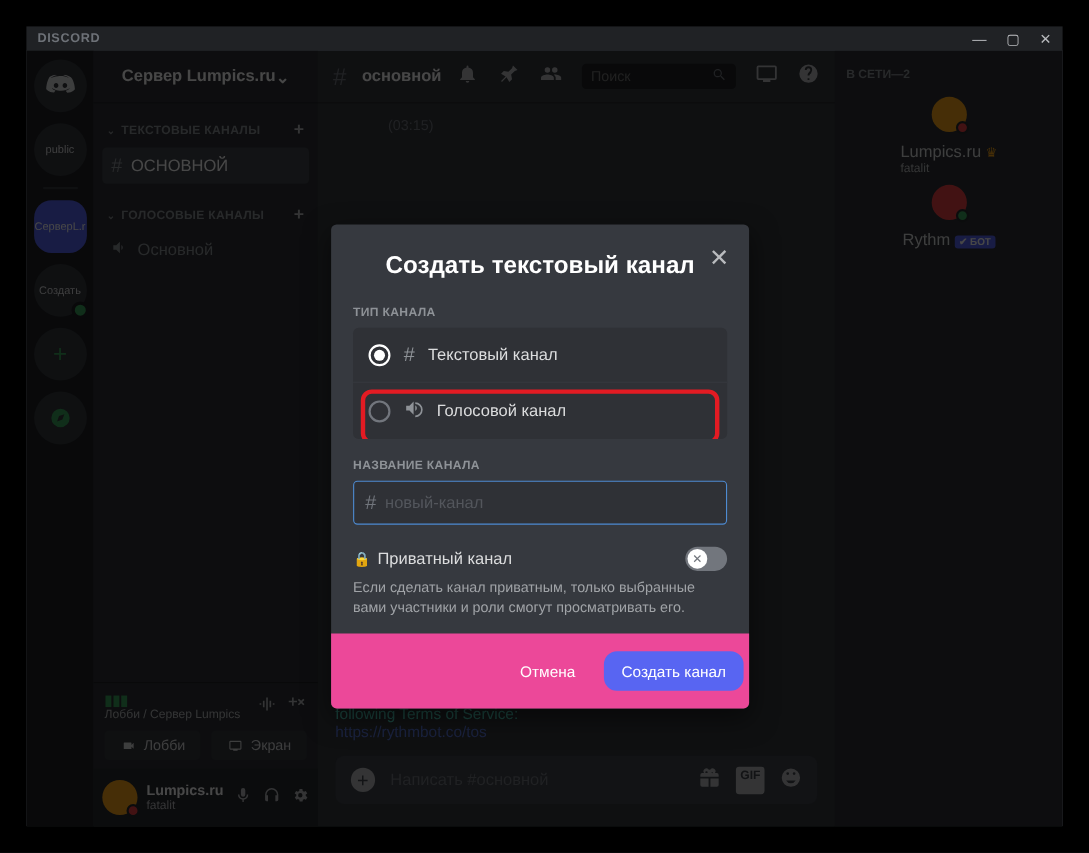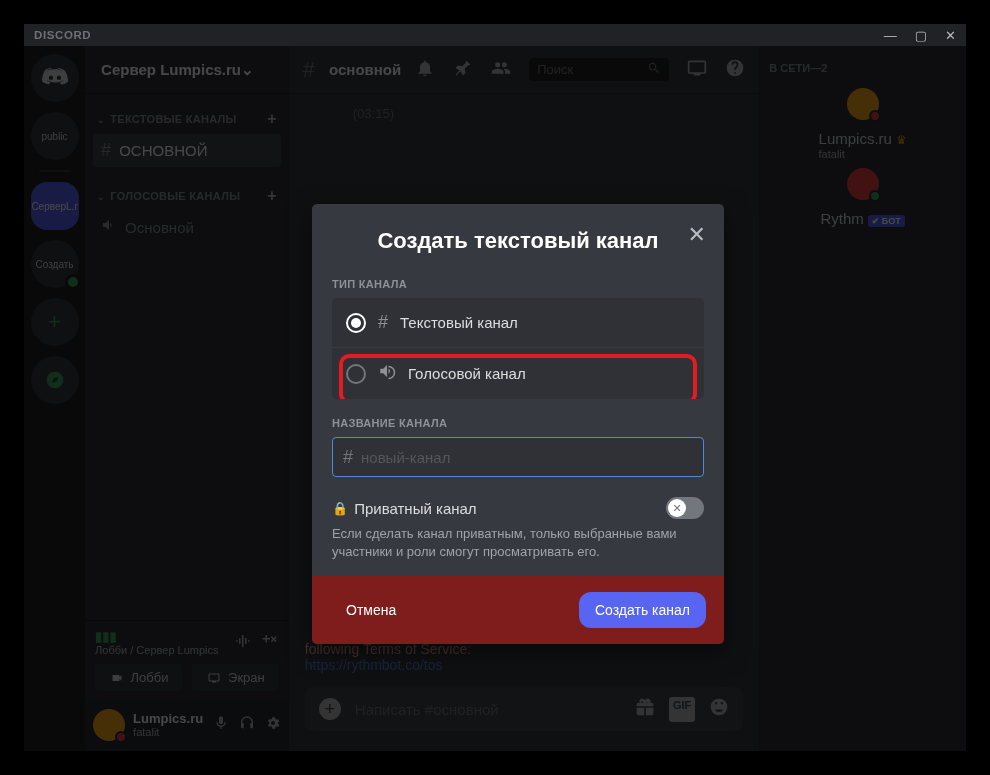--- a/index.html
+++ b/index.html
@@ -12,21 +12,21 @@
 .app-body { flex: 1; display: flex; background: #36393f; position: relative; }
 .server-col { width: 72px; background: #202225; display: flex; flex-direction: column; align-items: center; padding-top: 8px; gap: 10px; }
 .server-pill { width: 48px; height: 48px; border-radius: 24px; background: #36393f; display: flex; align-items: center; justify-content: center; color: #dcddde; font-size: 13px; position: relative; }
 .server-pill.small-label { font-size: 10px; }
 .server-pill.selected { border-radius: 16px; background: #5865f2; color: #fff; }
 .server-pill.add { color: #3ba55d; font-size: 22px; }
 .server-pill.explore { color: #3ba55d; }
 .server-pill .badge { position: absolute; bottom: -2px; right: -2px; width: 16px; height: 16px; border-radius: 50%; background: #3ba55d; border: 3px solid #202225; }
 .server-sep { width: 32px; height: 2px; background: #36393f; border-radius: 1px; }
 .channel-col { width: 240px; background: #2f3136; display: flex; flex-direction: column; }
-.server-header { height: 48px; border-bottom: 1px solid #222327; display: flex; align-items: center; justify-content: flex-start; padding: 0 16px; color: #fff; font-weight: 600; font-size: 15px; }
+.server-header { height: 48px; border-bottom: 1px solid #222327; display: flex; align-items: center; justify-content: center; padding: 0 16px; color: #fff; font-weight: 600; font-size: 15px; }
 .channel-scroll { flex: 1; padding: 10px 8px; }
 .cat-header { display: flex; align-items: center; justify-content: space-between; color: #8e9297; font-size: 11px; font-weight: 700; text-transform: uppercase; padding: 6px 4px; letter-spacing: 0.3px; }
 .cat-header .arrow { margin-right: 2px; font-size: 9px; }
 .plus-cat { color: #b9bbbe; font-size: 16px; }
 .channel-item { display: flex; align-items: center; gap: 8px; padding: 6px 8px; border-radius: 4px; color: #8e9297; font-size: 15px; }
 .channel-item.active { background: #40444b; color: #fff; }
 .channel-item .icon { color: #8e9297; font-size: 18px; }
 .voice-status { padding: 8px 10px; border-top: 1px solid #222327; }
 .voice-status .conn { color: #3ba55d; font-size: 13px; font-weight: 600; display: flex; align-items: center; gap: 4px; }
 .voice-status .sub { color: #b9bbbe; font-size: 11px; }
@@ -45,35 +45,35 @@
 .main-header { height: 48px; border-bottom: 1px solid #27292d; display: flex; align-items: center; padding: 0 14px; gap: 14px; }
 .main-header .hash { color: #72767d; font-size: 22px; }
 .main-header .title { color: #fff; font-weight: 600; font-size: 15px; flex: 1; }
 .header-icons { display: flex; gap: 18px; color: #b9bbbe; align-items: center; }
 .search-wrap { background: #202225; border-radius: 4px; padding: 3px 8px; width: 140px; display: flex; align-items: center; }
 .search-wrap input { background: transparent; border: none; color: #dcddde; font-size: 13px; width: 100%; outline: none; }
 .search-wrap .sicon { color: #72767d; font-size: 14px; }
 .chat-area { flex: 1; padding: 12px 16px 0 16px; color: #b9bbbe; position: relative; }
 .time-stub { color: #72767d; font-size: 13px; margin-left: 48px; }
 .chat-bottom { color: #5d7be0; font-size: 14px; margin-top: 520px; }
-.chat-bottom .line1 { color: #fca5a5; }
+.chat-bottom .line1 { color: #5eead4; }
 .chat-input-row { padding: 0 16px 20px 16px; }
 .chat-input { background: #40444b; border-radius: 8px; height: 44px; display: flex; align-items: center; padding: 0 14px; gap: 14px; }
 .chat-input .plus { width: 22px; height: 22px; border-radius: 50%; background: #b9bbbe; color: #40444b; display: flex; align-items: center; justify-content: center; font-size: 18px; }
 .chat-input .ph { color: #72767d; font-size: 15px; flex: 1; }
 .chat-input .icons { display: flex; gap: 14px; color: #b9bbbe; font-size: 18px; }
 .members-col { width: 240px; background: #2f3136; padding: 16px 10px; }
 .members-cat { color: #8e9297; font-size: 11px; font-weight: 700; text-transform: uppercase; margin-bottom: 10px; }
 .member-item { display: flex; align-items: center; gap: 10px; padding: 4px 6px; flex-direction: column; }
 .member-name { color: #dcddde; font-size: 15px; line-height: 1.15; }
 .member-name .sub { color: #b9bbbe; font-size: 11px; }
 .bot-tag { background: #5865f2; color: #fff; font-size: 9px; font-weight: 700; padding: 1px 4px; border-radius: 3px; margin-left: 4px; }
 .crown { color: #faa61a; font-size: 12px; margin-left: 4px; }
 .dim-overlay { position: absolute; inset: 0; background: rgba(0,0,0,0.72); z-index: 5; }
-.modal { position: absolute; left: 288px; top: 158px; width: 412px; background: #36393f; border-radius: 5px; z-index: 10; box-shadow: 0 8px 24px rgba(0,0,0,0.5); }
+.modal { position: absolute; left: 277px; top: 158px; width: 380px; background: #36393f; border-radius: 5px; z-index: 10; box-shadow: 0 8px 24px rgba(0,0,0,0.5); }
 .modal-head { padding: 24px 20px 14px 20px; text-align: center; position: relative; }
 .modal-title { color: #fff; font-size: 22px; font-weight: 700; }
 .modal-close { position: absolute; top: 18px; right: 18px; color: #b9bbbe; font-size: 22px; cursor: pointer; }
 .modal-body { padding: 0 20px 16px 20px; }
 .form-label { color: #8e9297; font-size: 11px; font-weight: 700; text-transform: uppercase; margin: 10px 0 8px 0; letter-spacing: 0.3px; }
 .radios { background: #2f3136; border-radius: 5px; overflow: hidden; position: relative; }
 .radio-row { display: flex; align-items: center; gap: 12px; padding: 14px 14px; color: #dcddde; font-size: 15px; cursor: pointer; }
 .radio-row:first-child { border-bottom: 1px solid #36393f; }
 .radio-circle { width: 20px; height: 20px; border-radius: 50%; border: 2px solid #72767d; }
 .radio-circle.checked { border-color: #fff; display: flex; align-items: center; justify-content: center; }
@@ -83,21 +83,21 @@
 .name-input { background: #2f3136; border: 1px solid #4e8bd2; border-radius: 4px; height: 40px; display: flex; align-items: center; padding: 0 10px; gap: 8px; }
 .name-input .hash { color: #72767d; font-size: 18px; }
 .name-input input { background: transparent; border: none; color: #a3a3a3; font-size: 15px; flex: 1; outline: none; }
 .name-input input::placeholder { color: #53565c; }
 .private-row { display: flex; align-items: center; justify-content: space-between; margin-top: 20px; }
 .private-label { color: #dcddde; font-size: 15px; display: flex; align-items: center; gap: 6px; }
 .private-label .lock { color: #b9bbbe; font-size: 13px; }
 .toggle { width: 38px; height: 22px; background: #72767d; border-radius: 11px; position: relative; }
 .toggle .knob { position: absolute; left: 2px; top: 2px; width: 18px; height: 18px; border-radius: 50%; background: #fff; display: flex; align-items: center; justify-content: center; color: #72767d; font-size: 11px; }
 .private-desc { color: #a0a3a7; font-size: 13px; margin-top: 6px; line-height: 1.35; }
-.modal-footer { background: #7f1d1d; padding: 16px 18px; display: flex; justify-content: space-between; gap: 10px; border-radius: 0 0 5px 5px; }
+.modal-footer { background: #ec4899; padding: 16px 5px; display: flex; justify-content: flex-end; gap: 10px; border-radius: 0 0 5px 5px; }
 .btn-cancel { color: #fff; font-size: 14px; padding: 10px 16px; cursor: pointer; }
 .btn-create { background: #5865f2; color: #fff; font-size: 14px; padding: 10px 16px; border-radius: 12px; cursor: pointer; }
 svg { fill: currentColor; }
 </style>
 </head>
 <body>
 
 <div class="outer-frame">
   <div class="titlebar">
     <div class="titlebar-title">DISCORD</div>

